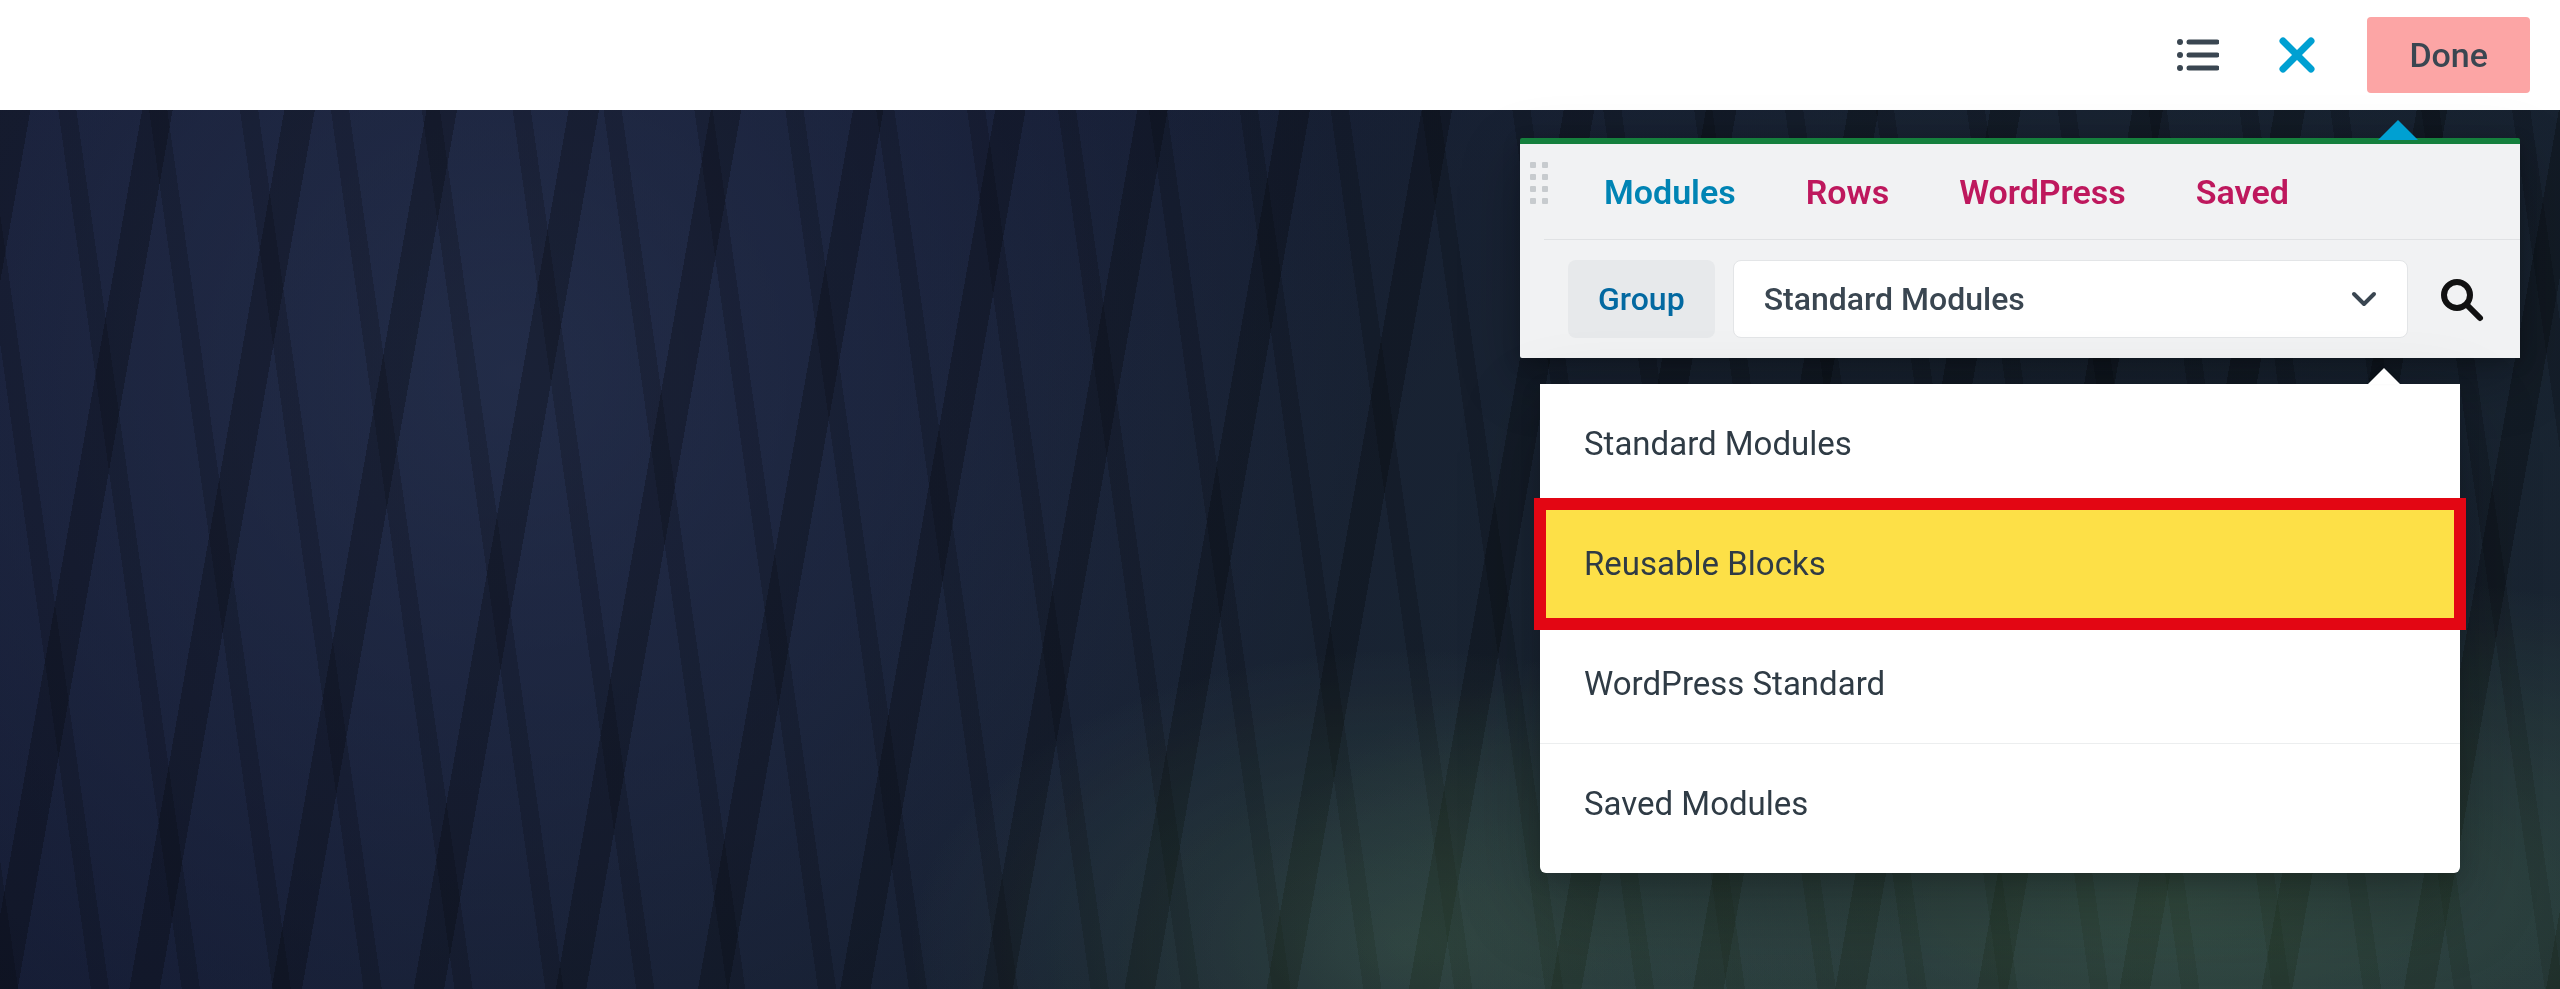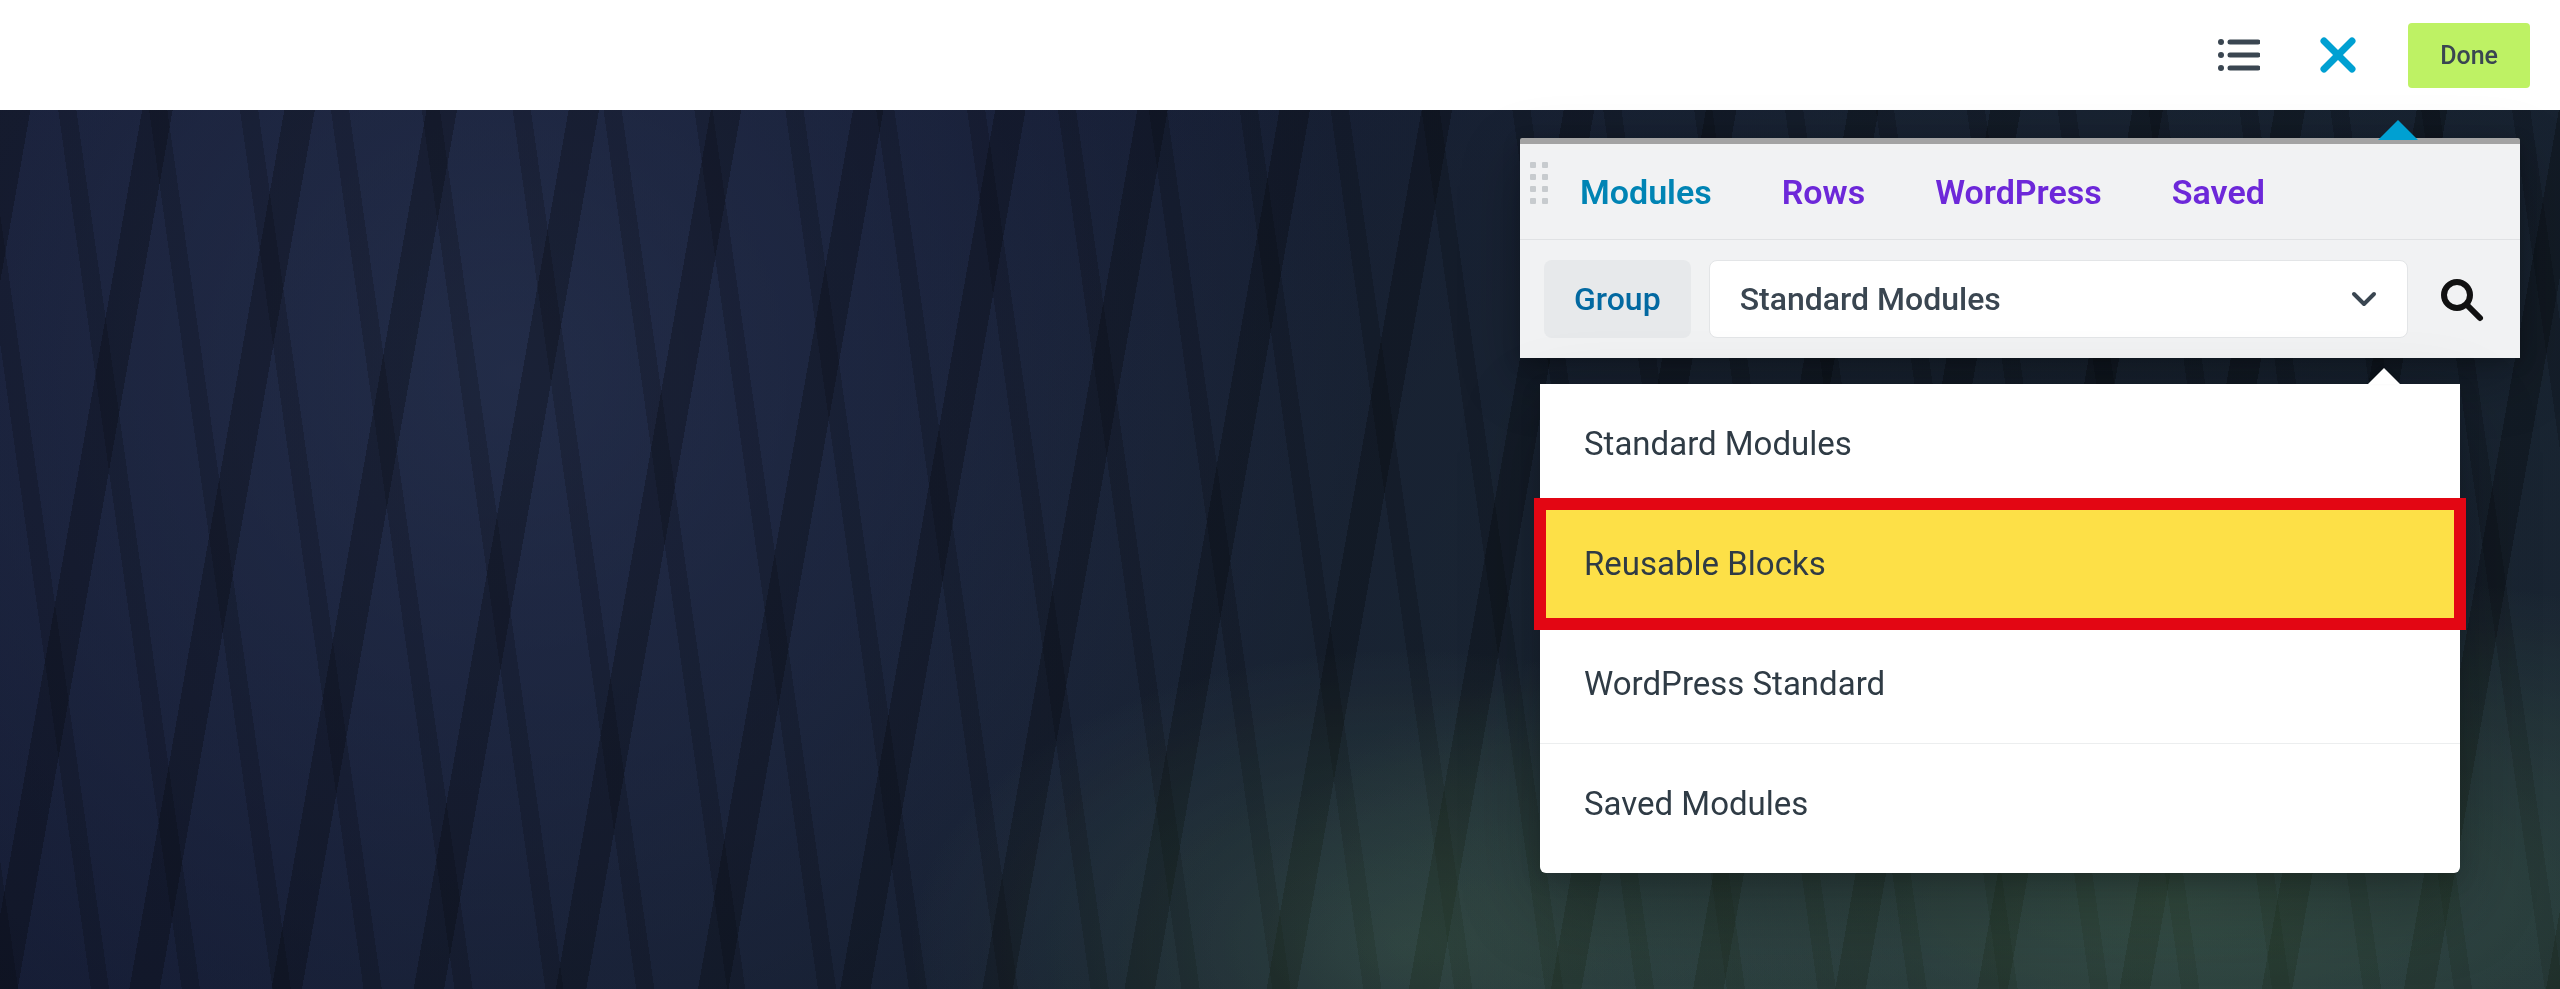--- a/index.html
+++ b/index.html
@@ -27,25 +27,25 @@
   }
   .topbar .icon-btn {
     display: flex;
     align-items: center;
     justify-content: center;
     width: 60px;
     height: 60px;
     cursor: pointer;
   }
   .done-btn {
-    background: #bef264;
+    background: #fca5a5;
     color: #3a4651;
-    font-size: 25px;
+    font-size: 34px;
     font-weight: 500;
-    padding: 18px 32px;
+    padding: 18px 42px;
     border-radius: 4px;
     cursor: pointer;
   }
 
   
   .hero {
     position: absolute;
     top: 110px;
     left: 0;
     right: 0;
@@ -76,23 +76,24 @@
     opacity: .6;
   }
 
   
   .panel {
     position: absolute;
     top: 138px;
     right: 40px;
     width: 1000px;
     background: #f1f2f3;
-    border-top: 6px solid #a3a3a3;
+    border-top: 6px solid #15803d;
     box-shadow: 0 20px 60px rgba(0,0,0,.25), 0 4px 18px rgba(0,0,0,.18);
     border-radius: 2px;
+    padding-left: 24px;
   }
   
   .panel::before {
     content: "";
     position: absolute;
     top: -24px;
     right: 102px;
     width: 0; height: 0;
     border-left: 20px solid transparent;
     border-right: 20px solid transparent;
@@ -115,21 +116,21 @@
     display: flex;
     align-items: center;
     height: 96px;
     padding: 0 30px 0 60px;
     gap: 70px;
     border-bottom: 1px solid #e0e2e4;
   }
   .tab {
     font-size: 34px;
     font-weight: 600;
-    color: #6d28d9;
+    color: #be185d;
     cursor: pointer;
   }
   .tab.active { color: #0084b4; }
 
   .filter-row {
     display: flex;
     align-items: center;
     gap: 18px;
     padding: 20px 24px;
     background: #f1f2f3;

